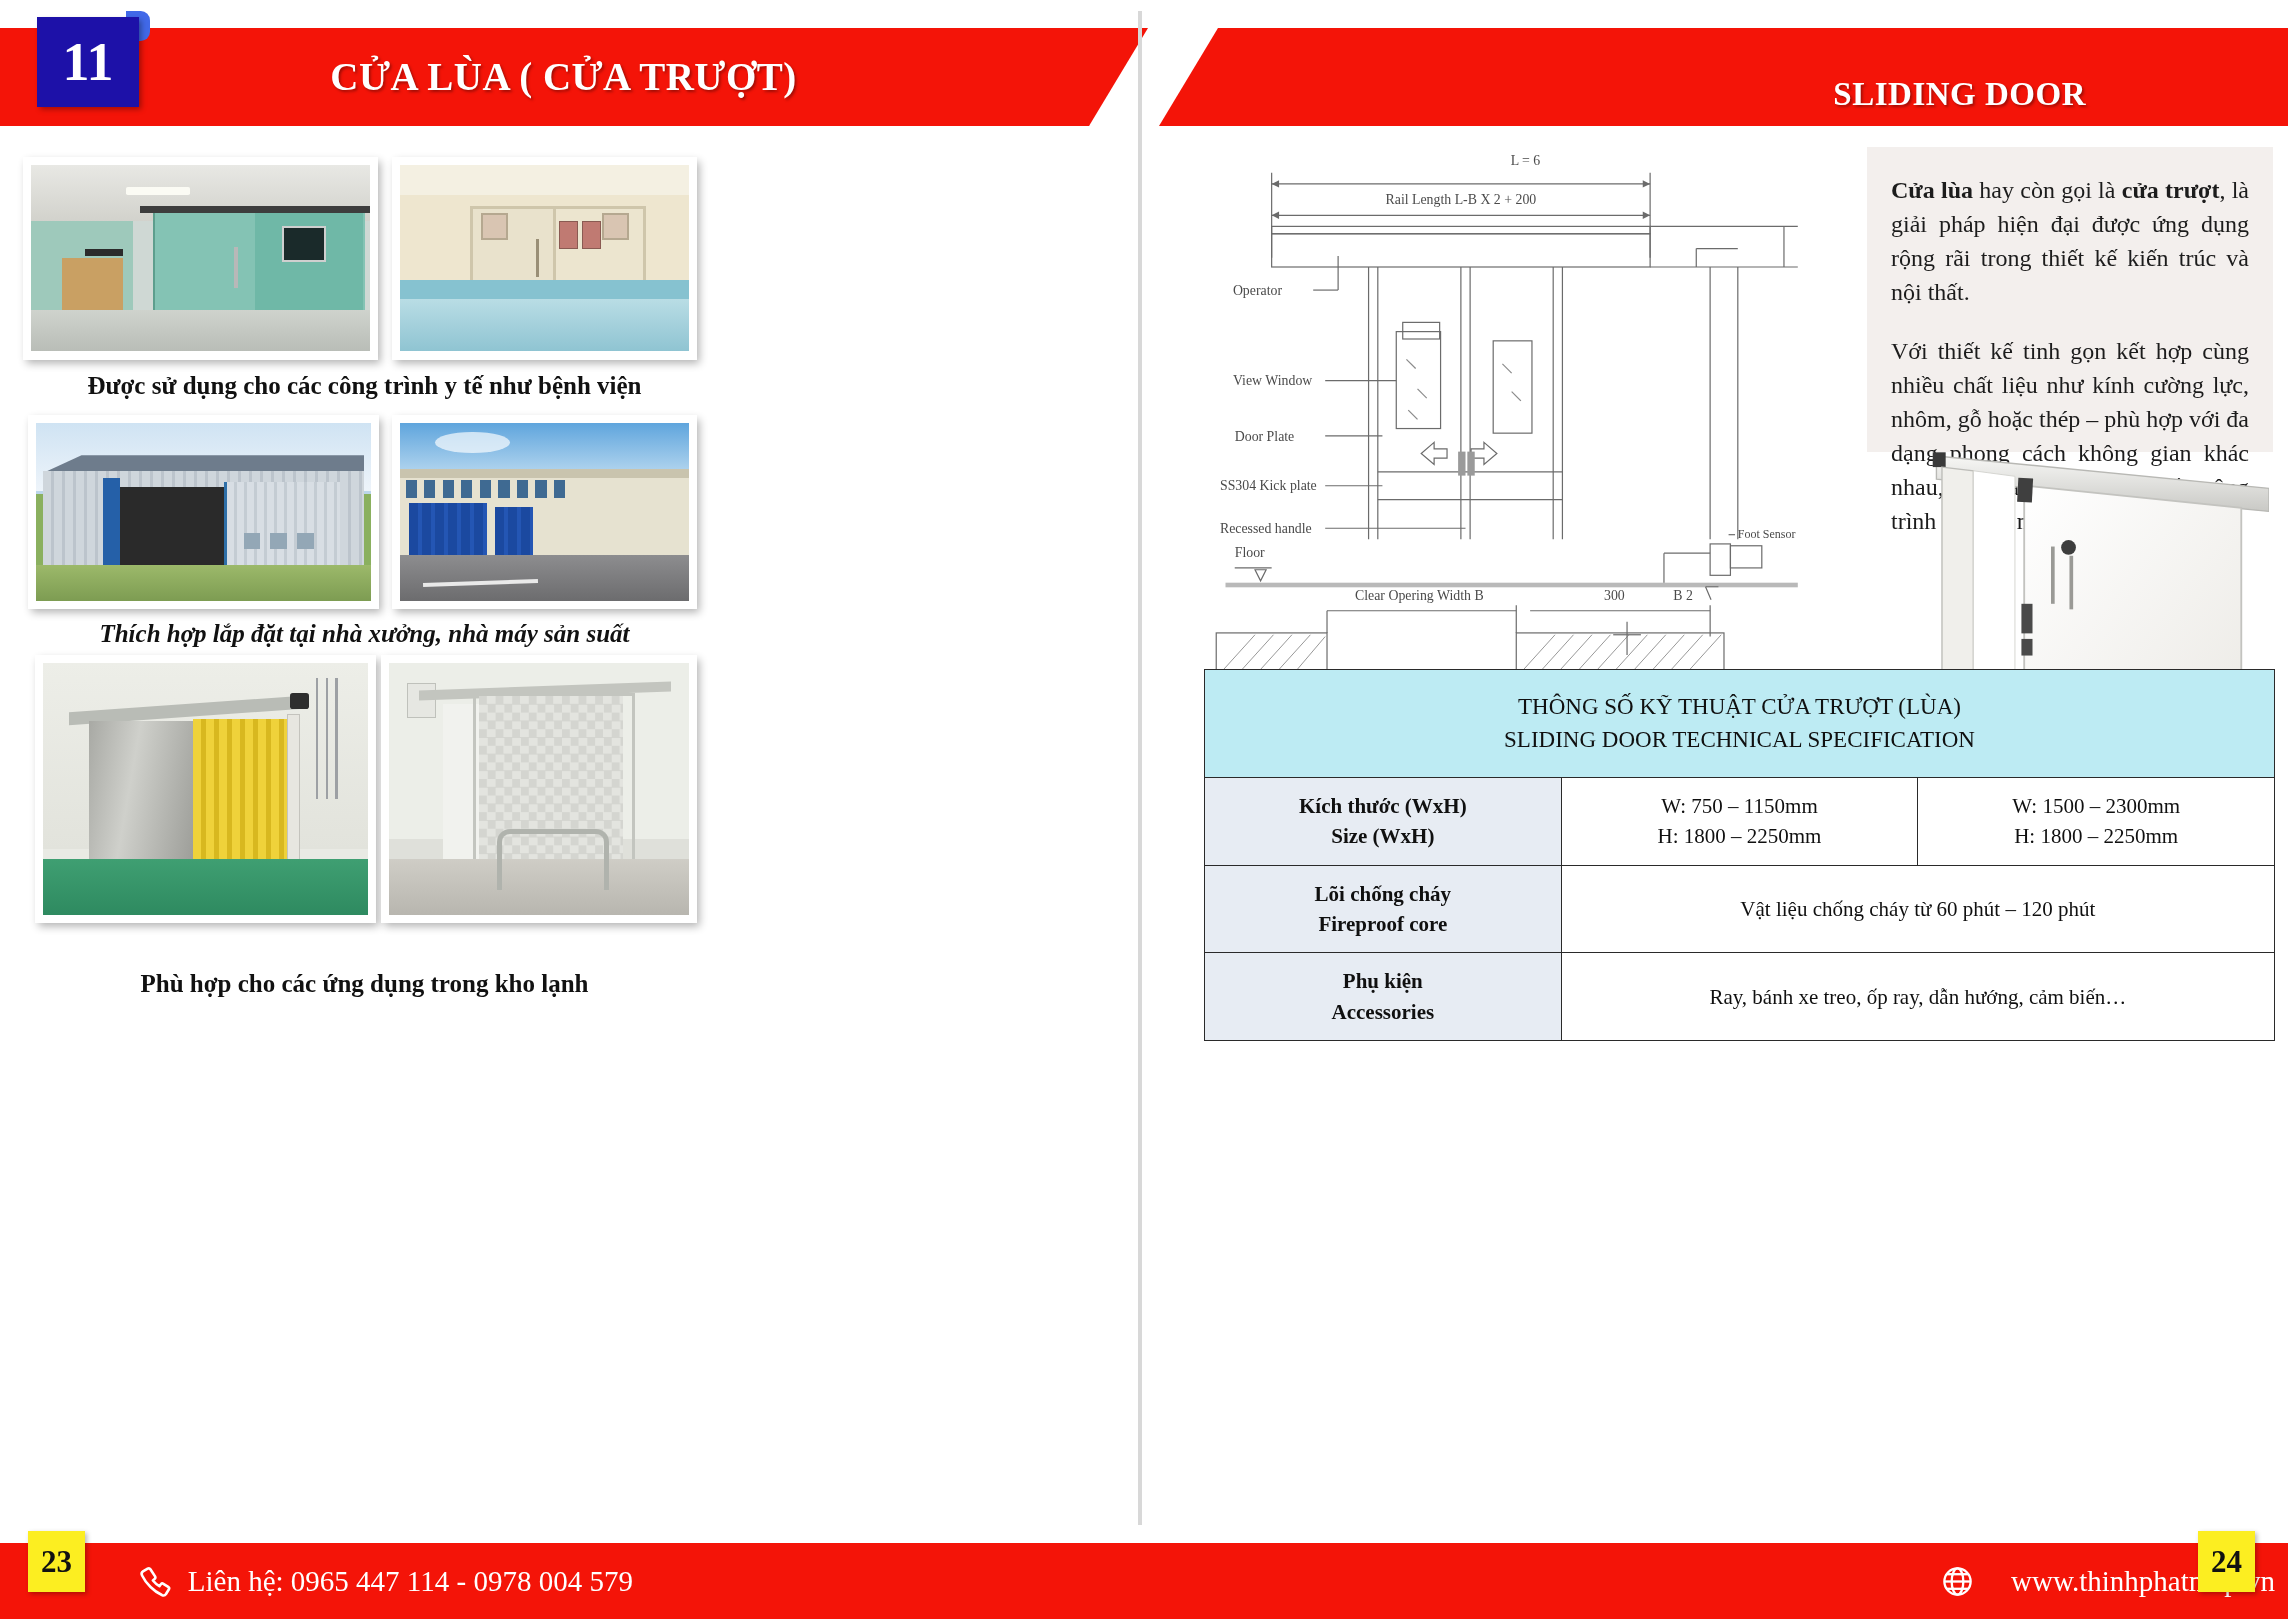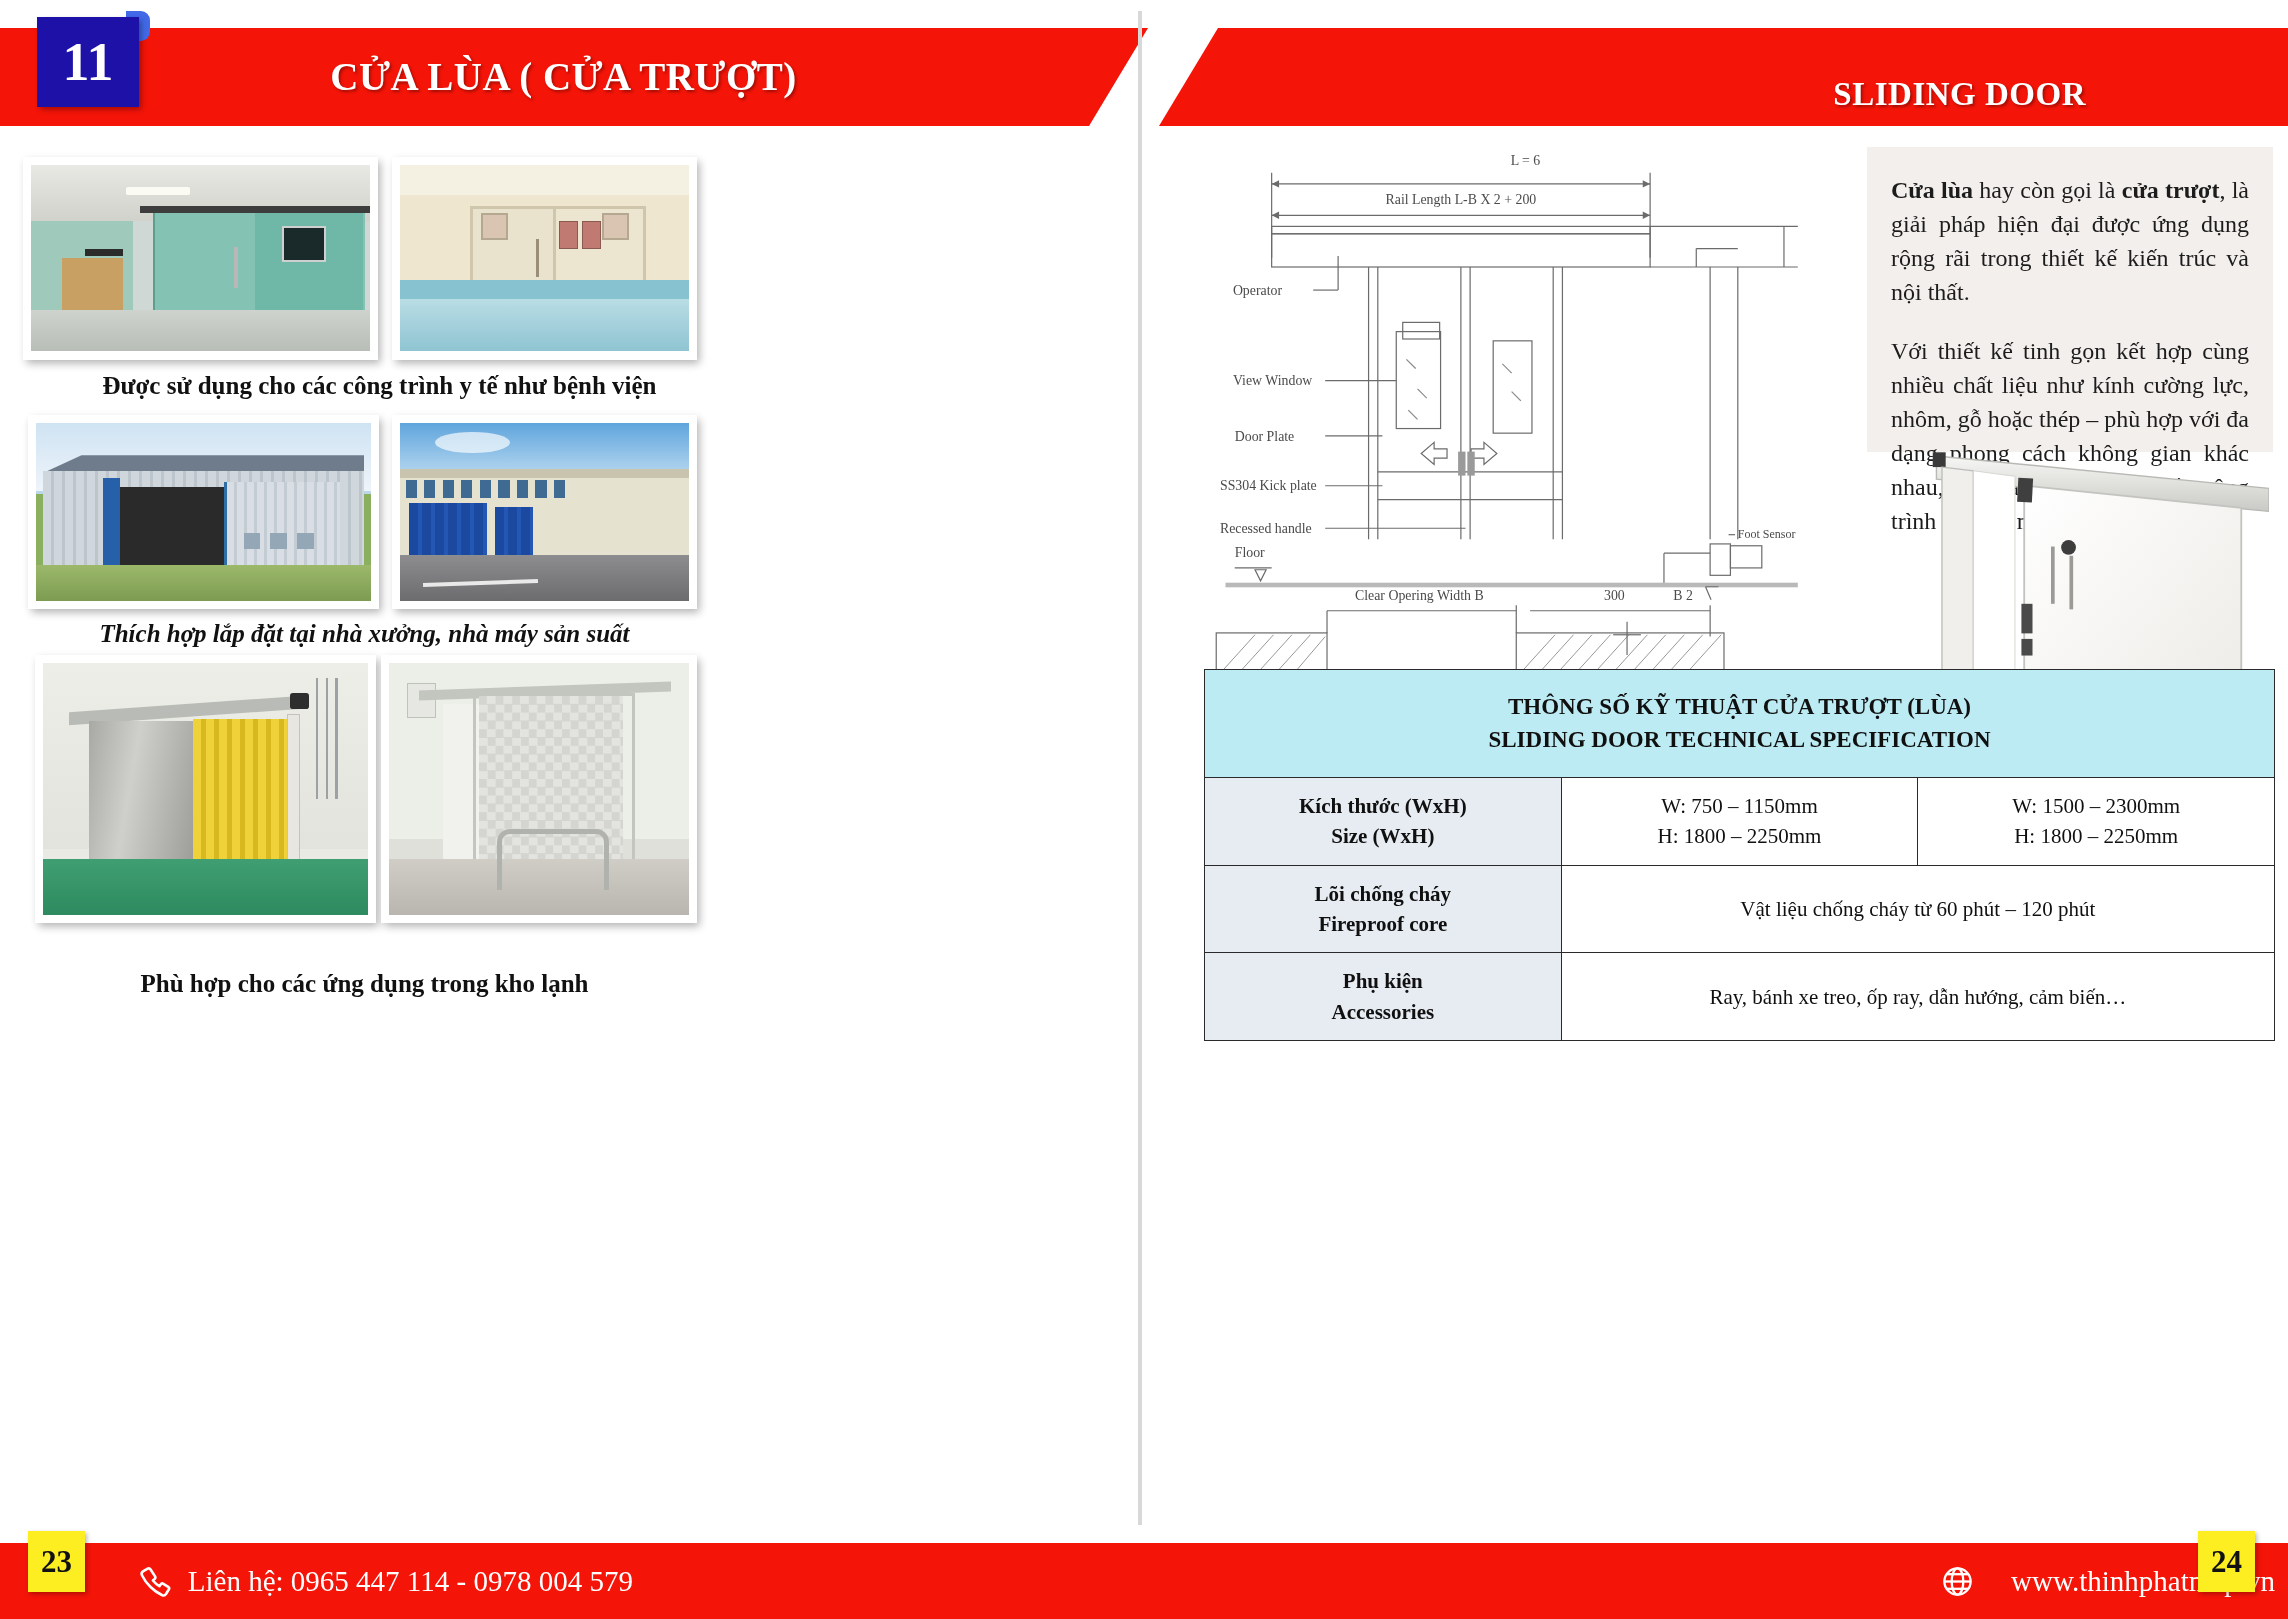--- a/index.html
+++ b/index.html
@@ -154,21 +154,21 @@
 
   
   .spec{
     position:absolute;left:52px;top:531px;width:1071px;
     border-collapse:collapse;table-layout:fixed;
   }
   .spec td{
     border:1.8px solid #2a2a2a;text-align:center;vertical-align:middle;
     font-size:21px;color:#101010;padding:13px 7.4px;line-height:1.45;
   }
-  .spec .title-cell{background:#bdebf3;font-weight:bold;font-size:23px;padding:20px 9px;}
+  .spec .title-cell{background:#bdebf3;font-weight:normal;font-size:23px;padding:20px 9px;}
   .spec .hd{background:#e7ecf3;font-weight:bold;}
   .spec .lbl{background:#e7ecf3;font-weight:bold;width:286px;}
   .spec .val{background:#ffffff;}
 
   
   .footer{position:absolute;left:0;top:1543px;width:2289px;height:77px;background:#f41408;}
   .foot-badge{
     position:absolute;top:1531px;width:57px;height:61px;background:#fcee21;
     color:#111;font-weight:bold;font-size:31px;
     display:flex;align-items:center;justify-content:center;
@@ -232,21 +232,21 @@
             <div class="dwin2"></div>
           <div class="redwin"></div>
             <div class="redwin2"></div>
           <div class="hdl"></div>
             <div class="skirt"></div>
             <div class="floor"></div>
         </div>
       </div>
     </div>
 
-    <div class="caption" style="left:15px;top:234px;width:729px;">Được sử dụng cho các công trình y tế như bệnh viện</div>
+    <div class="caption" style="left:0;top:234px;width:729px;">Được sử dụng cho các công trình y tế như bệnh viện</div>
 
     <div class="photo" style="left:28px;top:277px;width:351px;height:194px;">
       <div class="img">
         <div class="f1">
           <div class="sky"></div>
             <div class="roof"></div>
             <div class="bld"></div>
           <div class="blue"></div>
             <div class="open"></div>
             <div class="dpanel"></div>

